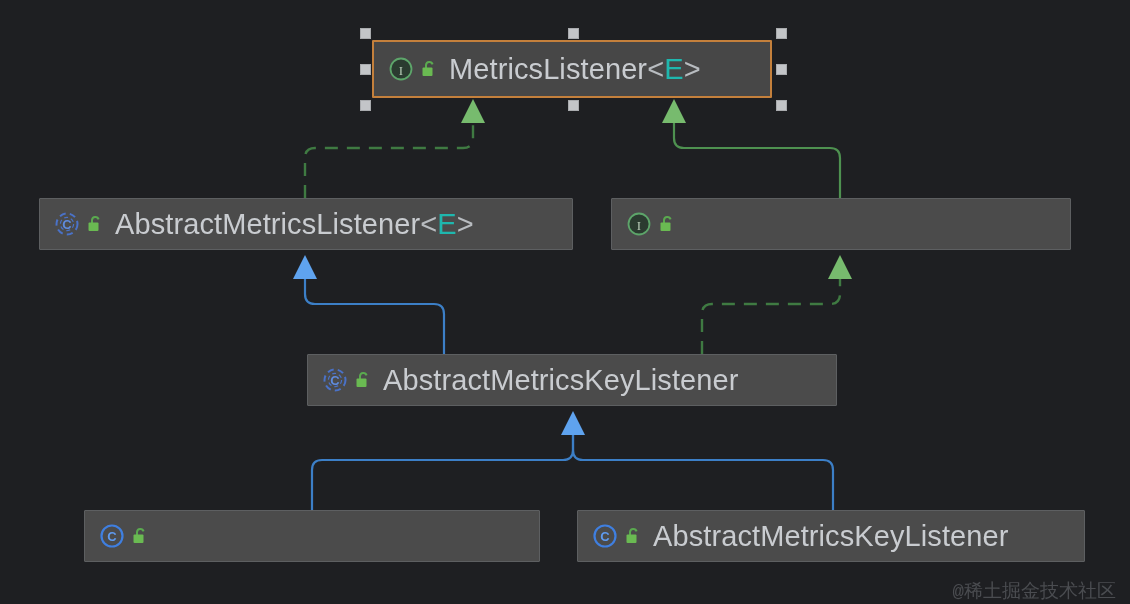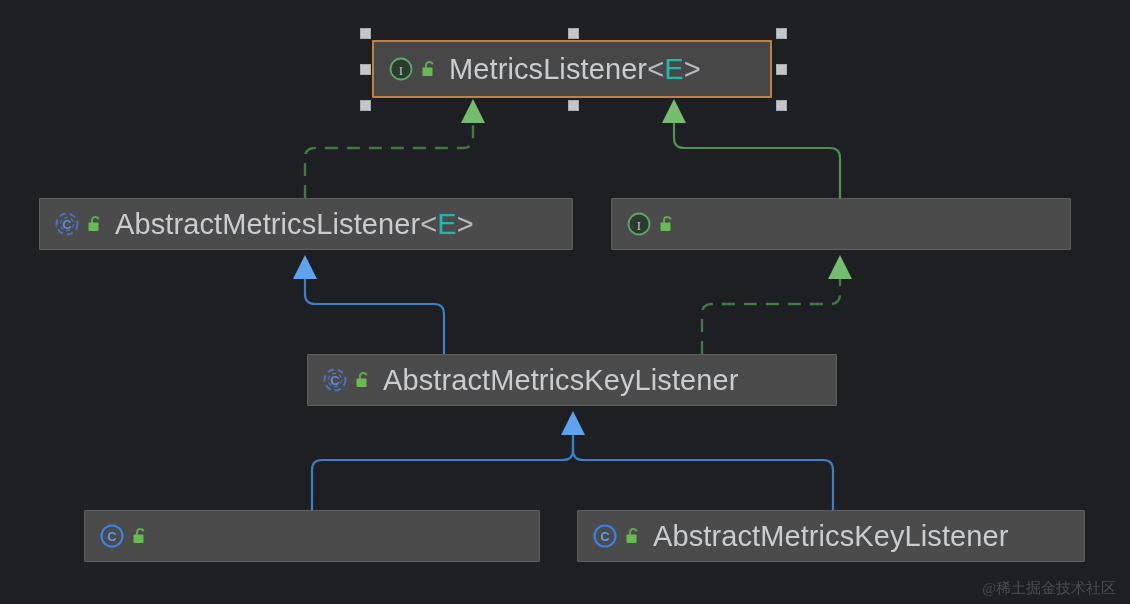--- a/index.html
+++ b/index.html
@@ -62,24 +62,24 @@
     position: absolute;
     width: 11px;
     height: 11px;
     background: #c3c5c8;
     border: 1px solid #a9abae;
     box-sizing: border-box;
   }
   .watermark {
     position: absolute;
     right: 14px;
-    bottom: 6px;
-    font-size: 15px;
+    bottom: 0;
+    font-size: 19px;
     color: #4a4c50;
-    font-family: Liberation Serif, serif;
+    font-family: Liberation Mono, monospace;
     user-select: none;
   }
 </style>
 </head>
 <body>
 
 <div id="canvas">
 
   <svg id="edges" viewBox="0 0 1130 604" xmlns="http://www.w3.org/2000/svg">
 

